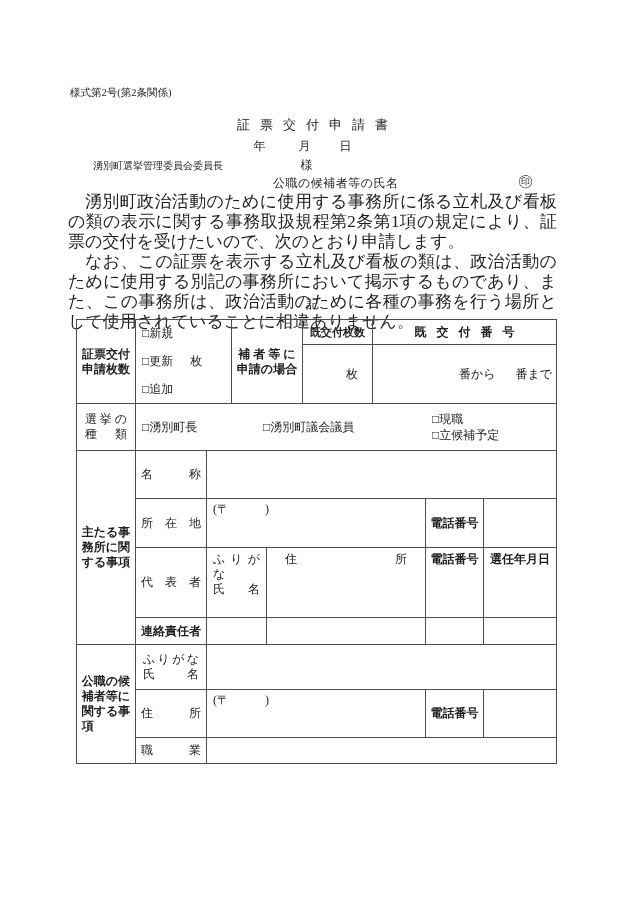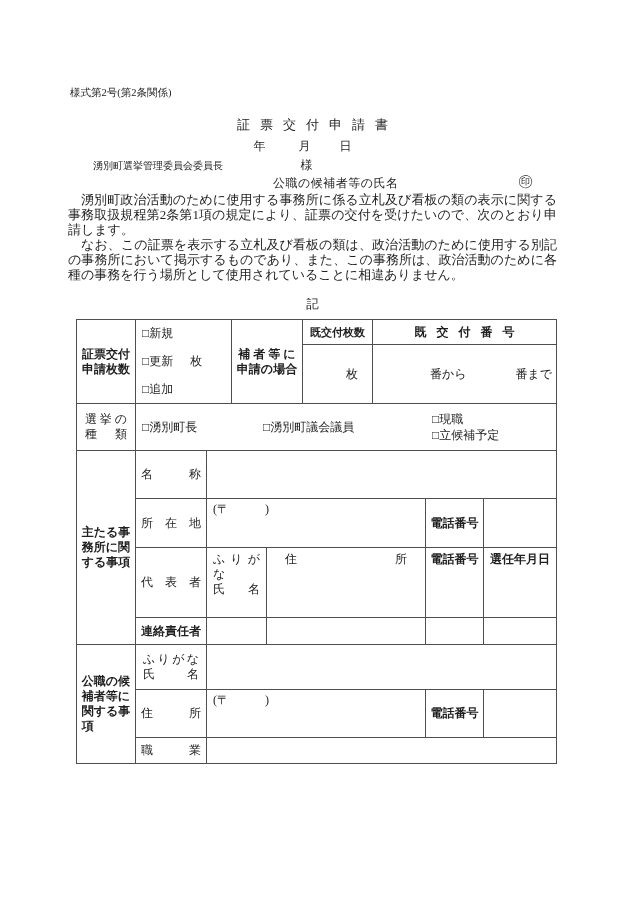--- a/index.html
+++ b/index.html
@@ -16,22 +16,22 @@
   .form-no{position:absolute;left:70px;top:86px;font-size:10.5px;}
   .title{position:absolute;left:68px;top:116px;width:489px;text-align:center;
          font-size:13px;letter-spacing:10px;padding-left:10px;box-sizing:border-box;}
   .date-line{position:absolute;left:68px;top:138px;width:469px;text-align:center;font-size:12px;}
   .dm{margin-left:30px;}
   .dd{margin-left:26px;}
   .addr-line{position:absolute;left:93px;top:157px;font-size:10px;white-space:nowrap;text-align:right;}
   .honorific{font-size:12px;margin-left:75px;}
   .name-line{position:absolute;left:273px;top:175px;font-size:12px;letter-spacing:0.5px;}
   .seal{position:absolute;left:518px;top:172px;font-size:15px;}
-  .body-block{position:absolute;left:68px;top:192px;width:489px;font-size:13px;
-              line-height:15px;text-align:justify;}
+  .body-block{position:absolute;left:68px;top:192px;width:489px;font-size:17px;
+              line-height:20px;text-align:justify;}
   .body-block p{margin:0;text-indent:1em;}
   .record{position:absolute;left:68px;top:296px;width:489px;text-align:center;font-size:12.5px;}
   
   .tbl{
     position:absolute;left:76px;top:319px;width:480px;height:444px;
     display:grid;
     grid-template-columns:59px 71px 25px 35px 36px 70px 53px 58px 73px;
     grid-template-rows:25px 59px 47px 48px 49px 70px 27px 45px 48px 26px;
     border-top:1px solid var(--bd);border-left:1px solid var(--bd);
     font-size:12px;line-height:15px;
@@ -46,21 +46,21 @@
   .j{width:100%;box-sizing:border-box;text-align:justify;text-align-last:justify;padding:0 5px;}
   .j7{padding:0 7px;}
   .jw{padding:0 18px;}
   .v{white-space:pre-line;text-align:left;padding:0 4px;line-height:15px;}
   .checks{justify-content:space-between;padding:6px 0 6px 6px;}
   .opt{display:flex;align-items:center;white-space:nowrap;}
   .suffix{margin-left:17px;}
   .ls3{letter-spacing:3px;padding-left:3px;}
   .ls10{letter-spacing:10px;padding-left:10px;}
   .sheets{flex-direction:row;justify-content:flex-end;align-items:center;padding-right:14px;}
-  .range{flex-direction:row;justify-content:flex-end;align-items:center;padding-right:4px;gap:29px;}
+  .range{flex-direction:row;justify-content:flex-end;align-items:center;padding-right:4px;}
   .range .to{margin-left:20px;}
   .postal{justify-content:flex-start;align-items:flex-start;padding:3px 0 0 6px;}
   .eop{position:absolute;top:50%;transform:translateY(-50%);display:flex;align-items:center;white-space:nowrap;}
   .e1{left:6px;}
   .e2{left:127px;}
   .estack{position:absolute;top:50%;transform:translateY(-50%);left:296px;line-height:16px;}
 </style>
 </head>
 <body>
 

